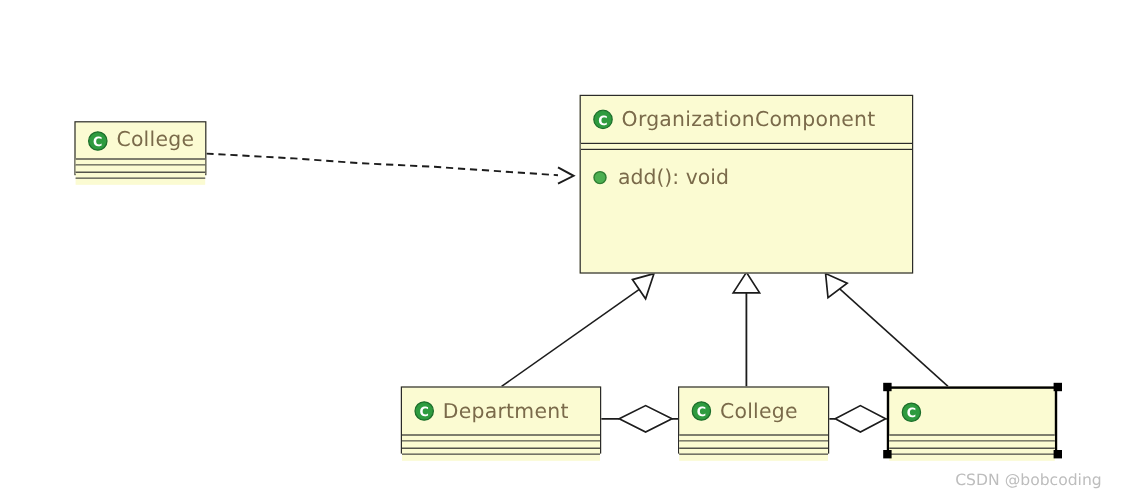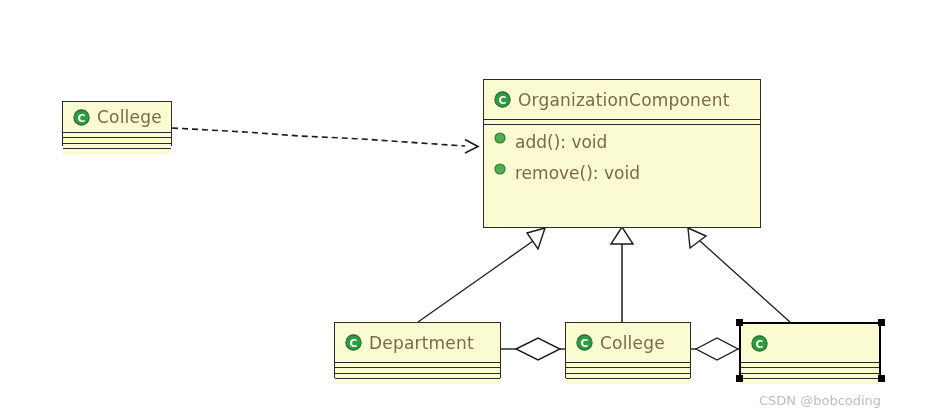--- a/index.html
+++ b/index.html
@@ -66,20 +66,21 @@
     height: 5px;
     background: #fbfbd2;
   }
   .members {
     flex: 1 1 auto;
     padding: 7px 0 0 0;
     box-sizing: border-box;
   }
   .member-row {
     display: flex;
+    align-items: center;
     gap: 9px;
     padding: 0 10px;
     height: 31px;
     box-sizing: border-box;
   }
   .member-label {
     color: #7a6a4a;
     font-size: 17px;
     white-space: nowrap;
   }
@@ -183,26 +184,20 @@
       <span class="class-title">OrganizationComponent</span>
     </div>
     <div class="sep-double"></div>
     <div class="members">
       <div class="member-row">
         <svg class="vis-icon" viewBox="0 0 12 12">
           <circle cx="6" cy="6" r="5" fill="#4caf50" stroke="#2e7d32" stroke-width="1.2"></circle>
         </svg>
         <span class="member-label">add(): void</span>
       </div>
-      <div class="member-row">
-        <svg class="vis-icon" viewBox="0 0 12 12">
-          <circle cx="6" cy="6" r="5" fill="#4caf50" stroke="#2e7d32" stroke-width="1.2"></circle>
-        </svg>
-        <span class="member-label">remove(): void</span>
-      </div>
     </div>
   </div>
 
   <div class="uml-class" style="left:334px; top:322px; width:167px; height:56px;">
     <div class="class-header" style="height:39px;">
       <svg class="class-icon" viewBox="0 0 16 16">
         <circle cx="8" cy="8" r="7.2" fill="#2e9b3f" stroke="#1d6e2b" stroke-width="1"></circle>
         <text x="8" y="12" font-family="DejaVu Sans, sans-serif" font-size="10" font-weight="bold" fill="#ffffff" text-anchor="middle">C</text>
       </svg>
       <span class="class-title">Department</span>
@@ -238,15 +233,15 @@
     <div class="compartment-empty"></div>
     <div class="sep-double"></div>
     <div class="compartment-empty"></div>
   </div>
 
   <div class="handle" style="left:736px; top:319px;"></div>
   <div class="handle" style="left:878px; top:319px;"></div>
   <div class="handle" style="left:736px; top:375px;"></div>
   <div class="handle" style="left:878px; top:375px;"></div>
 
-  <div class="watermark" style="left:759px; top:393px;text-align:right;">CSDN @bobcoding</div>
+  <div class="watermark" style="left:796px; top:393px;text-align:right;">CSDN @bobcoding</div>
 
 </div>
 
 </body></html>

